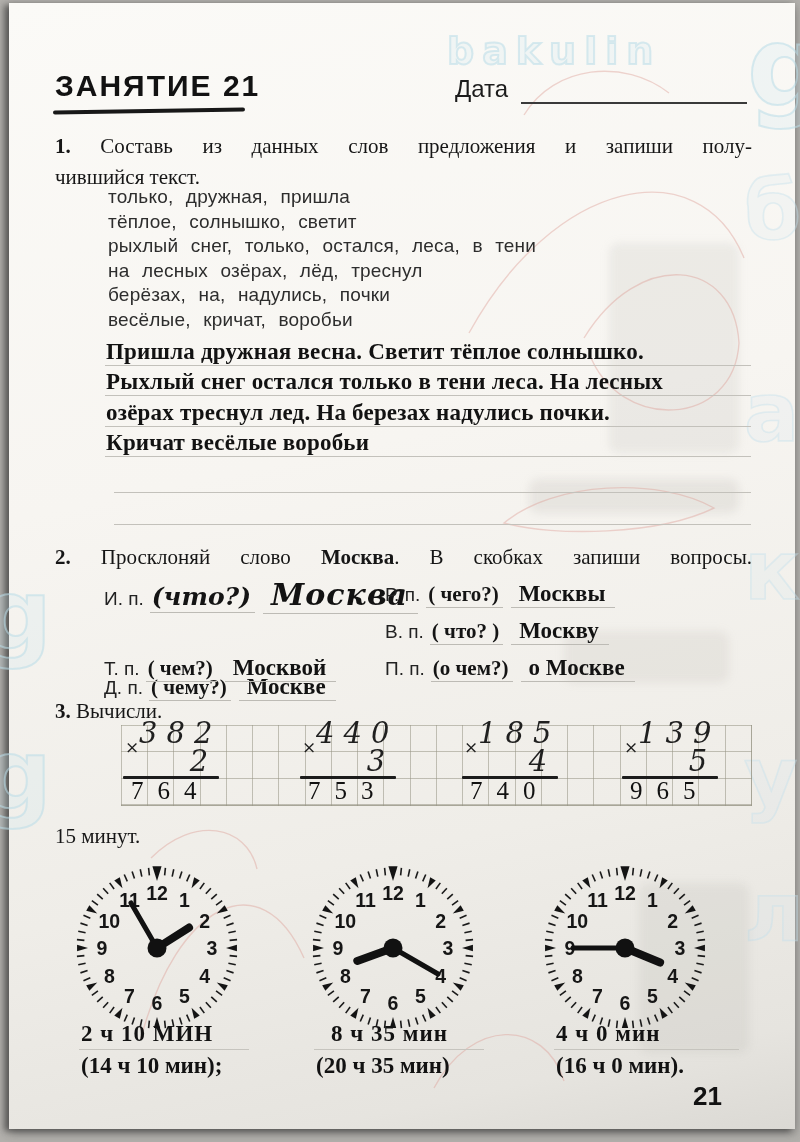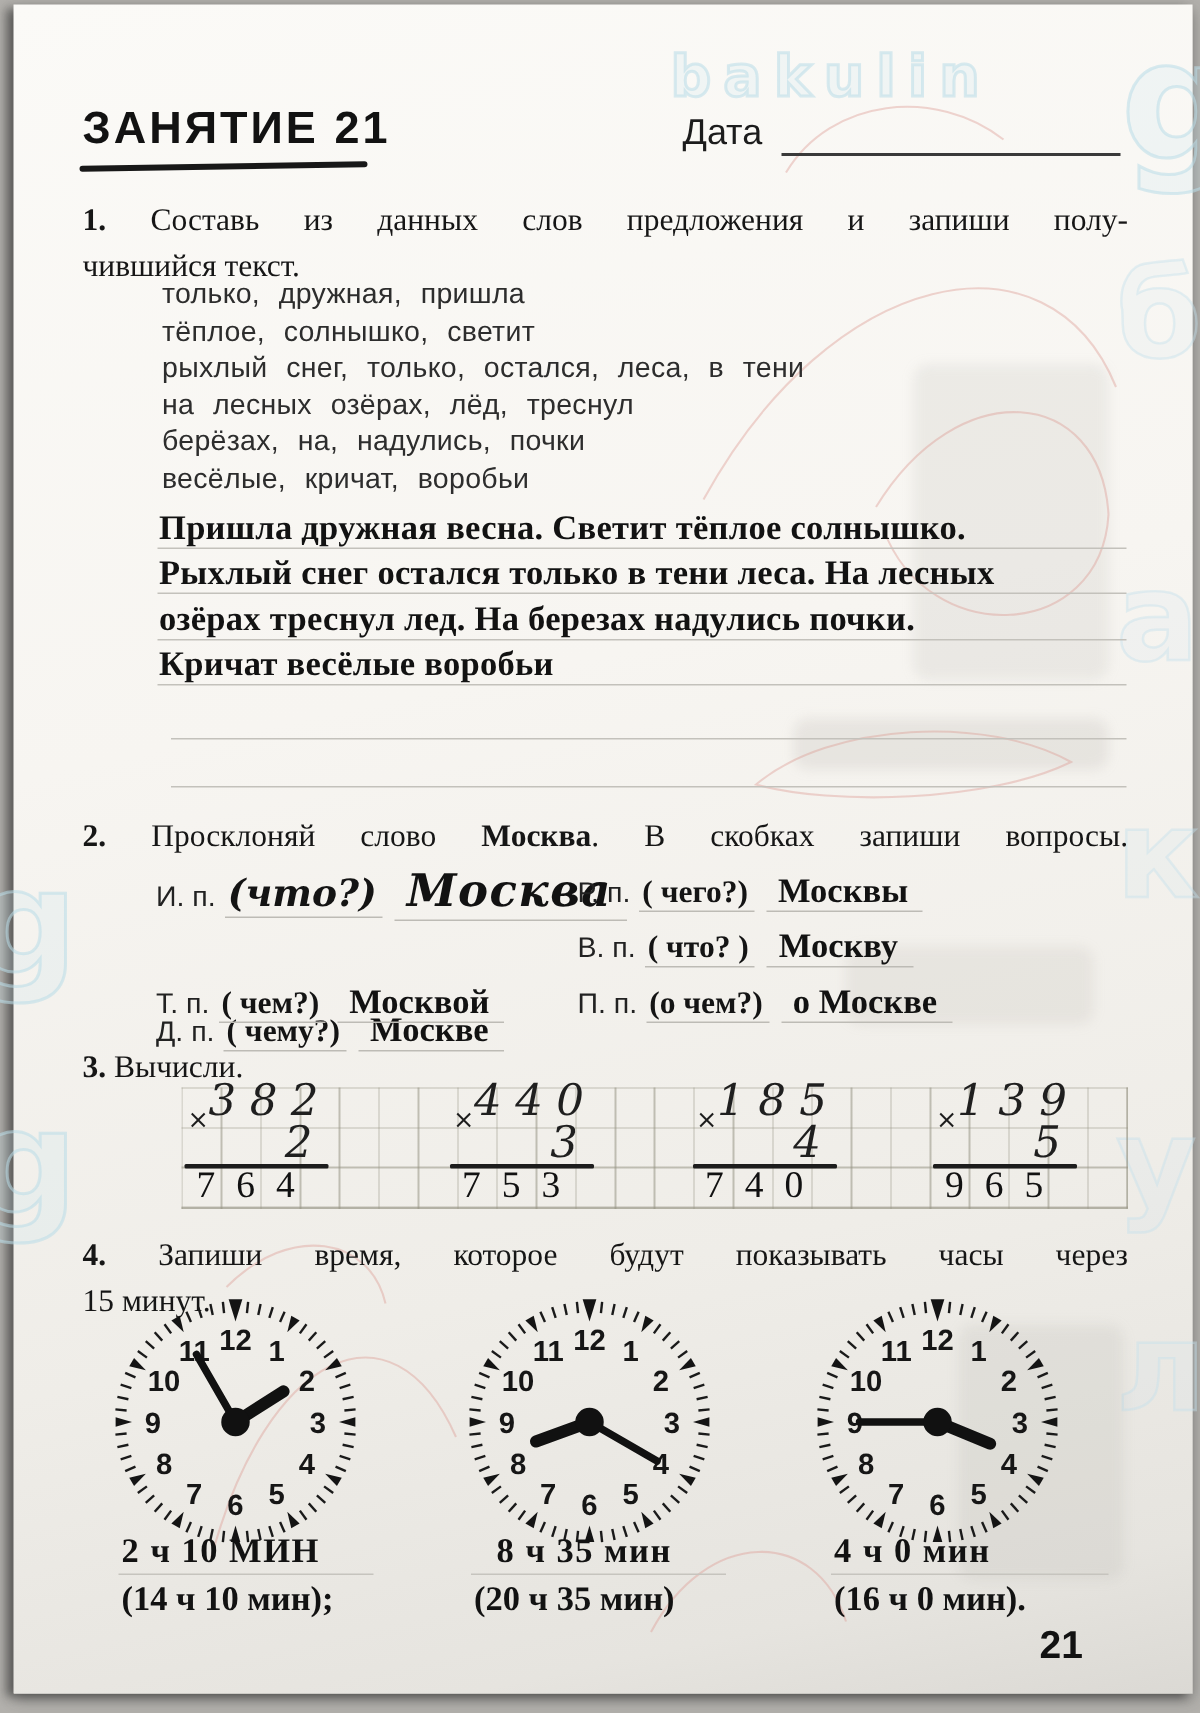--- a/index.html
+++ b/index.html
@@ -186,21 +186,20 @@
       <div class="mult" style="left:505px;">
         <span class="msign">×</span>
         <div class="mrow1">139</div>
         <div class="mrow2">5</div>
         <div class="mline"></div>
         <div class="mprod">965</div>
       </div>
     </div>
 
     <div class="prompt" style="top:818px;">
-      <div class="jline"><span class="tnum">4.</span> <span>Запиши время, которое будут показывать часы через</span></div>
       <div>15 минут.</div>
     </div>
 
     <svg class="clock" style="left:60px;" viewBox="0 0 176 176">
         <polygon points="88,21 83.42263659056057,6.1278573370775575 92.57736340943943,6.1278573370775575" fill="#141414"></polygon>
         <line x1="95.6305778185387" y1="15.399901638116049" x2="96.4145412930461" y2="7.940987422853993" stroke="#1a1a1a" stroke-width="1.6"></line>
         <line x1="103.17755342969643" y1="16.595225146432185" x2="104.73689111082962" y2="9.25911814092865" stroke="#1a1a1a" stroke-width="1.6"></line>
         <line x1="110.55824058937117" y1="18.5728743104538" x2="112.87586804718326" y2="11.439950438240146" stroke="#1a1a1a" stroke-width="1.6"></line>
         <line x1="117.6917749445334" y1="21.311181592090136" x2="120.7422997676019" y2="14.459590659770626" stroke="#1a1a1a" stroke-width="1.6"></line>
         <polygon points="122.5,28.24424713887373 125.18736365796957,17.168509939646725 130.74818795118608,20.379053342251495" fill="#141414"></polygon>

